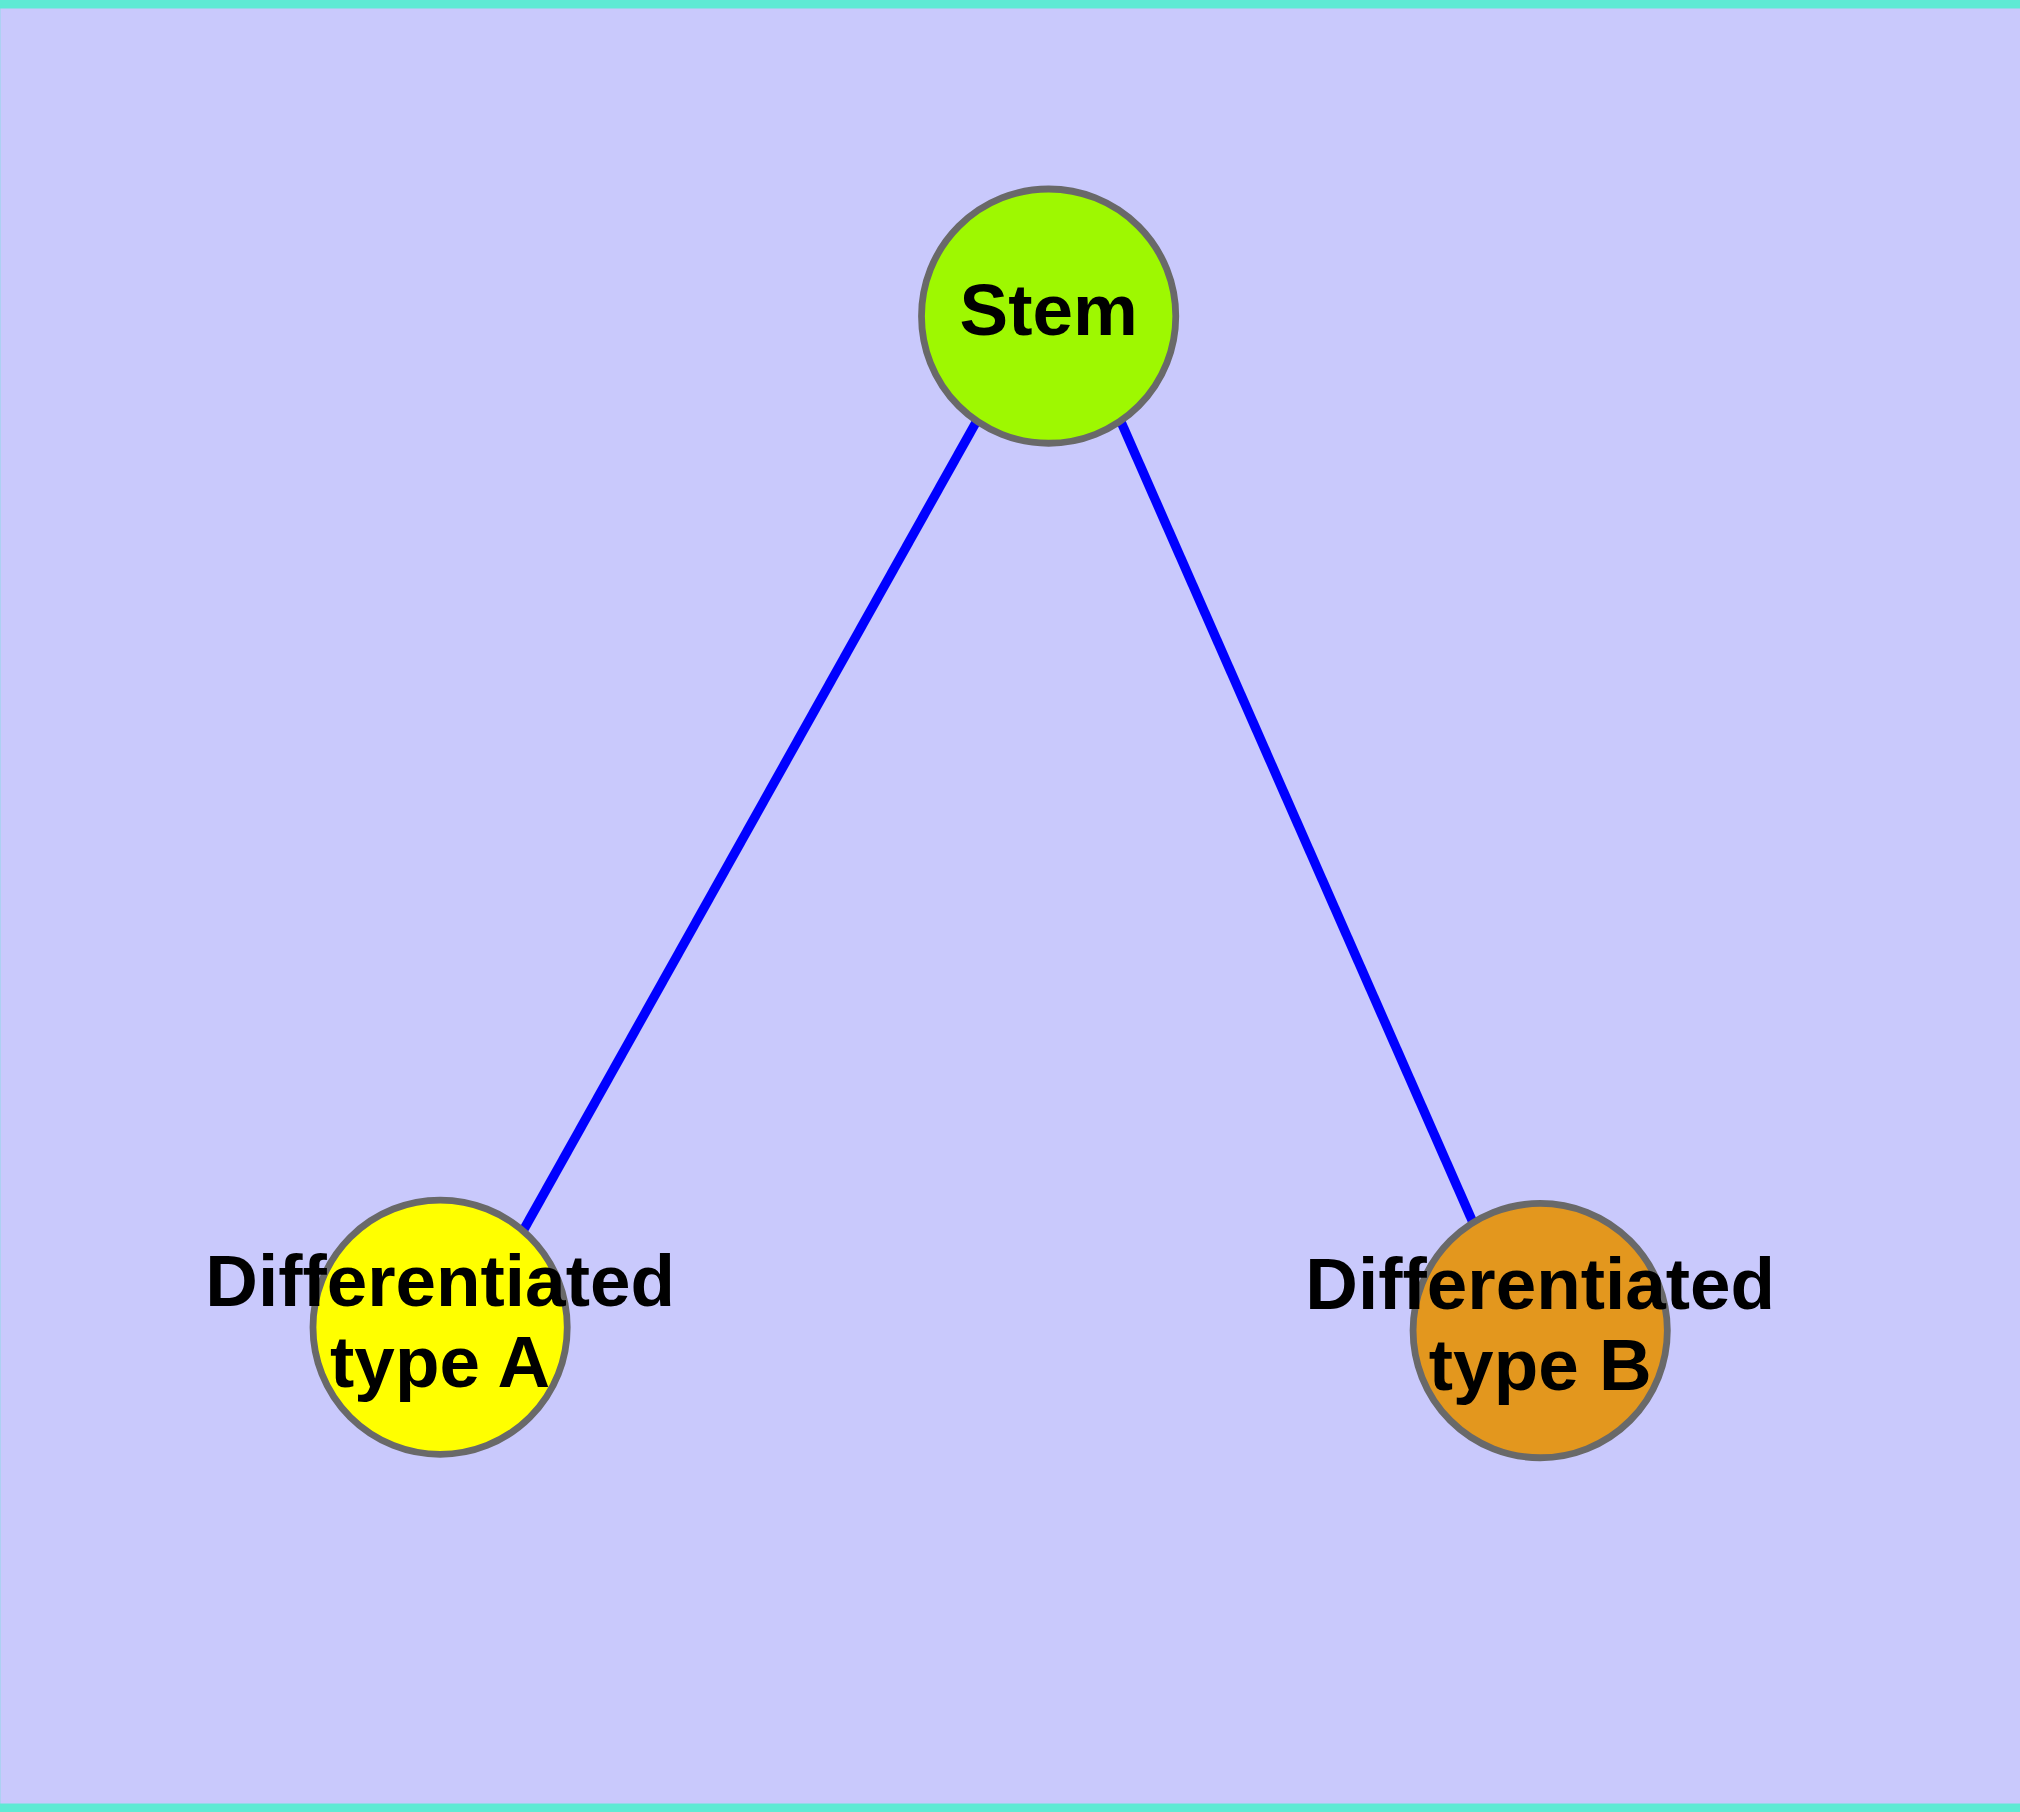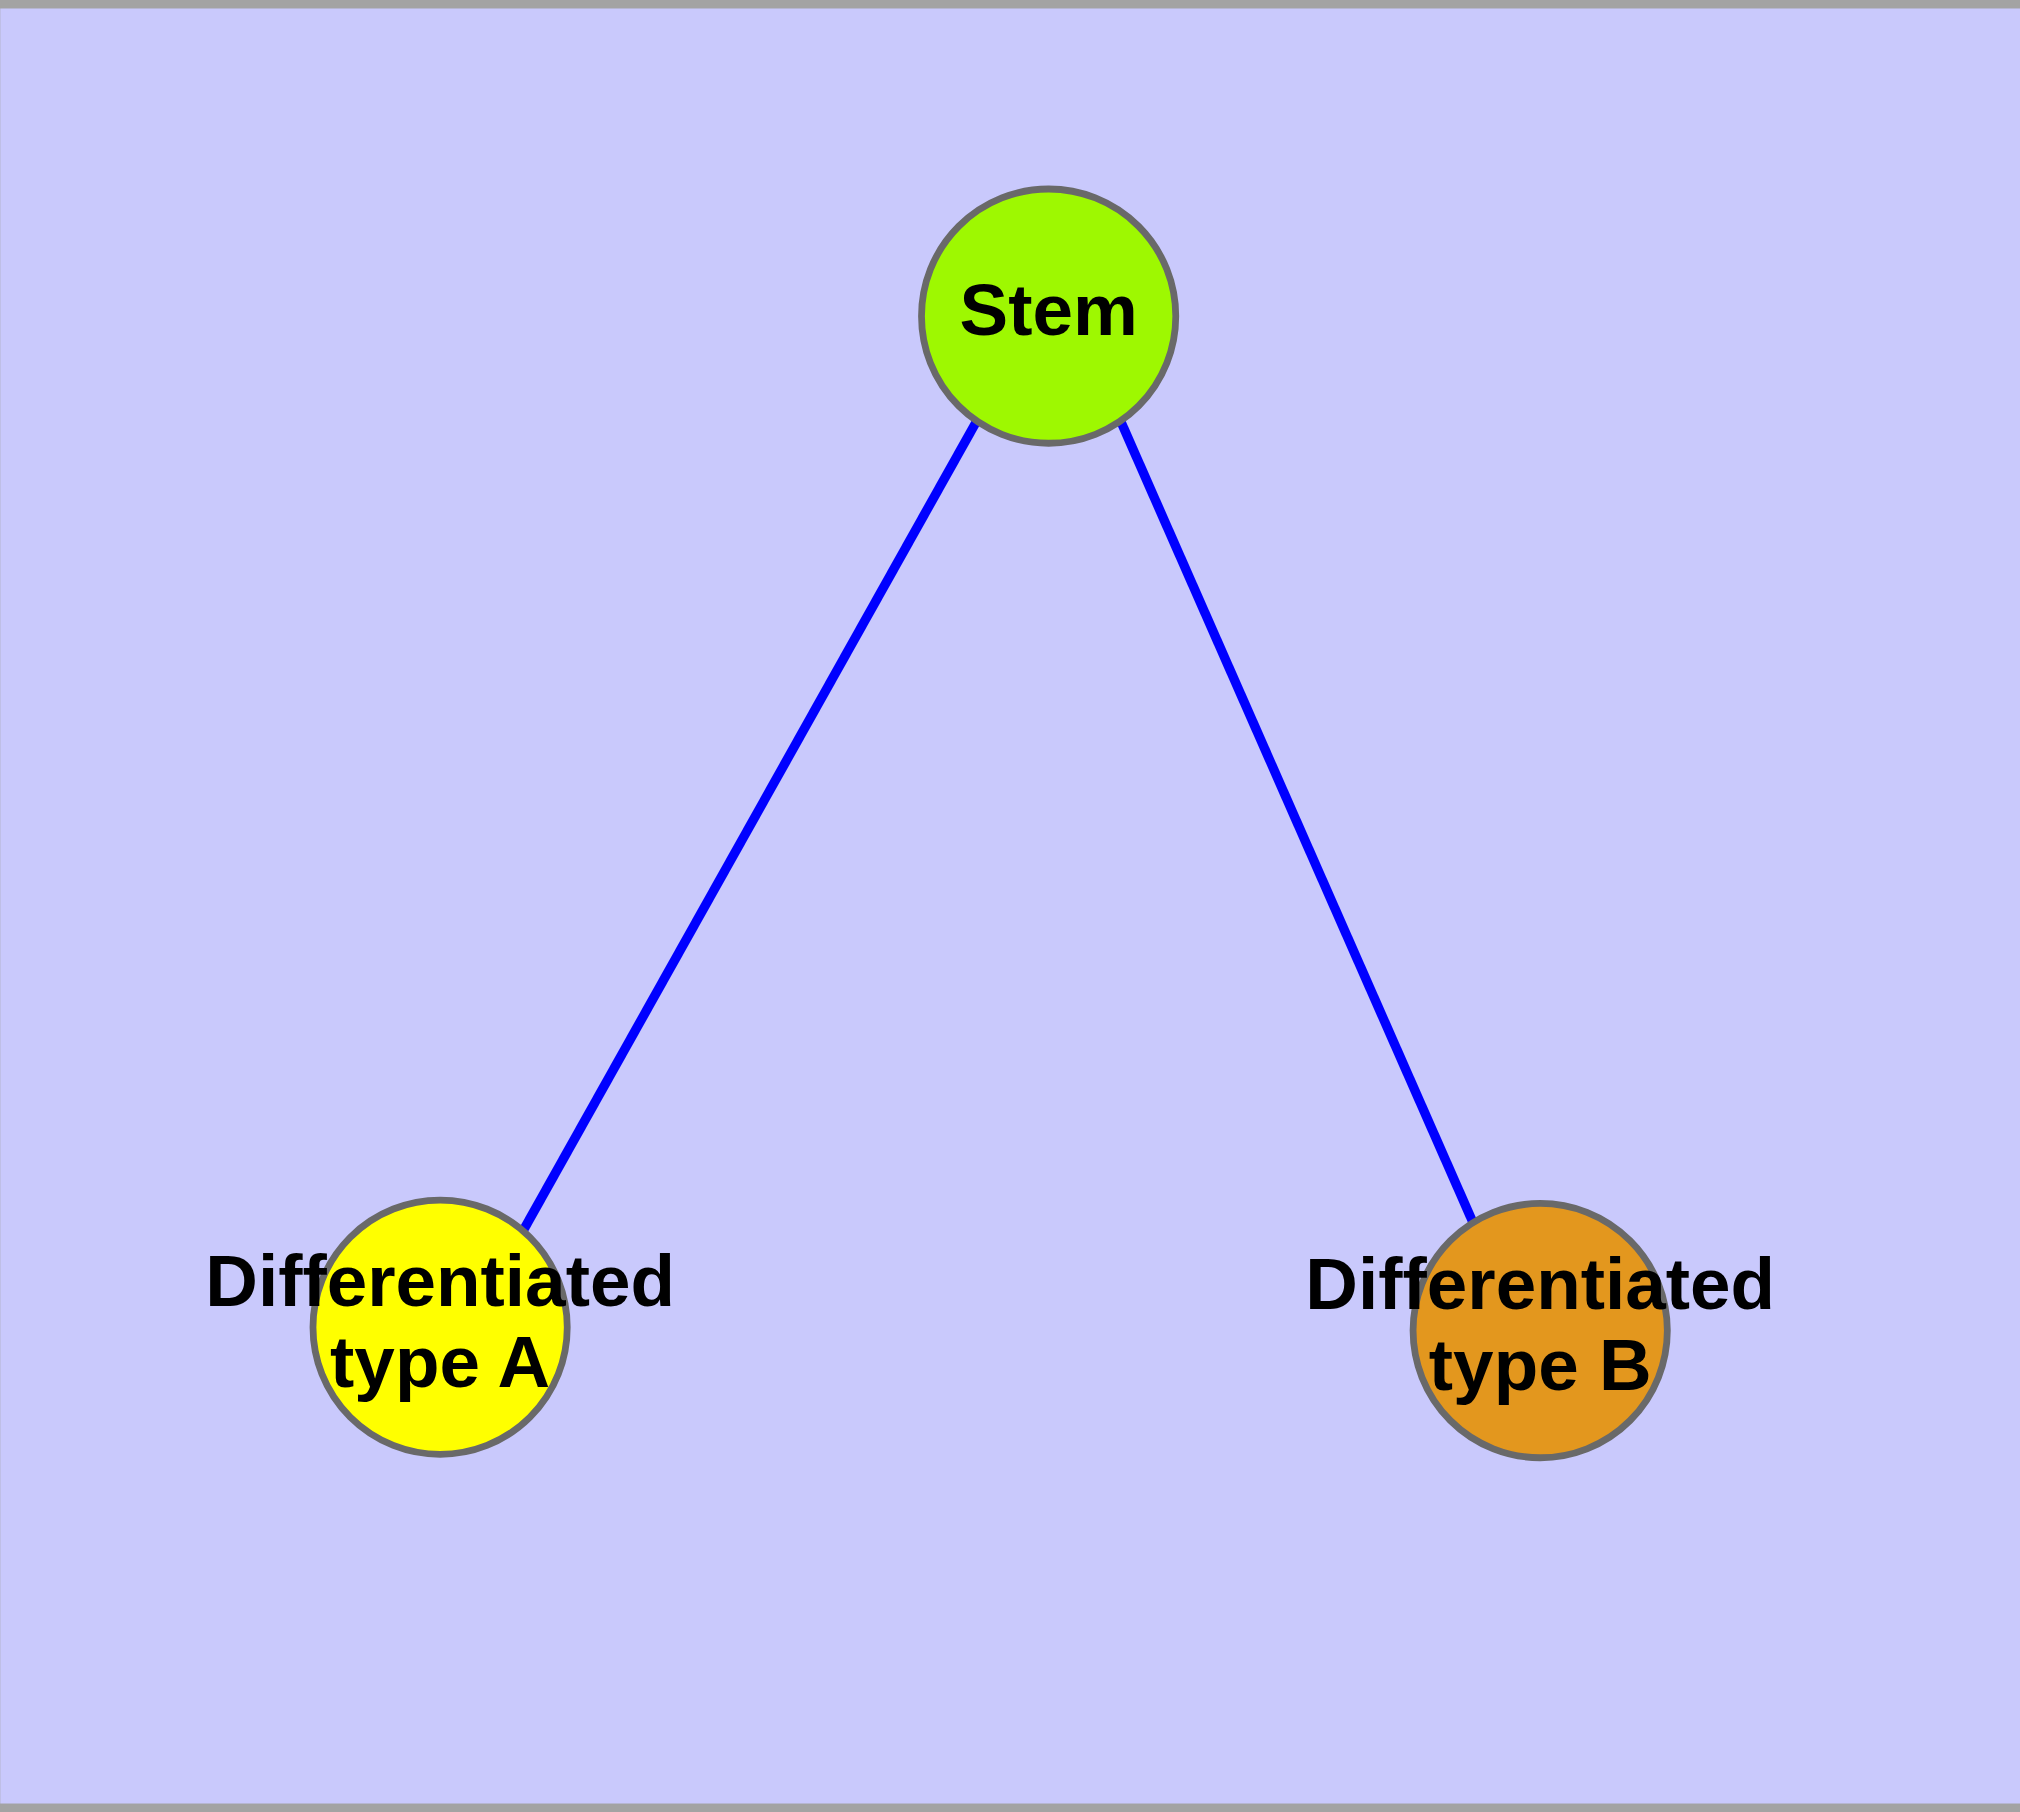--- a/index.html
+++ b/index.html
@@ -31,21 +31,21 @@
     font-weight: bold;
     fill: #000000;
     text-anchor: middle;
     dominant-baseline: middle;
     paint-order: normal;
   }
 </style>
 </head>
 <body style="background: rgb(255, 255, 255);">
 
-<div id="canvas" style="width: 2021px; height: 1812px; background: #a3a3a3;">
+<div id="canvas" style="width: 2021px; height: 1812px; background: #5eead4;">
   <svg id="graph-svg" viewBox="0 0 2384 2138" xmlns="http://www.w3.org/2000/svg">
 
     <rect id="bg-rect" x="0" y="10" width="2384" height="2118" fill="#c9c9fc"></rect>
 
     <g id="edges-layer">
       <line class="edge" x1="1152" y1="497" x2="617" y2="1452" stroke="#0000ff" stroke-width="11" stroke-linecap="butt"></line>
       <line class="edge" x1="1322" y1="497" x2="1741" y2="1450" stroke="#0000ff" stroke-width="11" stroke-linecap="butt"></line>
     </g>
 
     <g id="nodes-layer">

